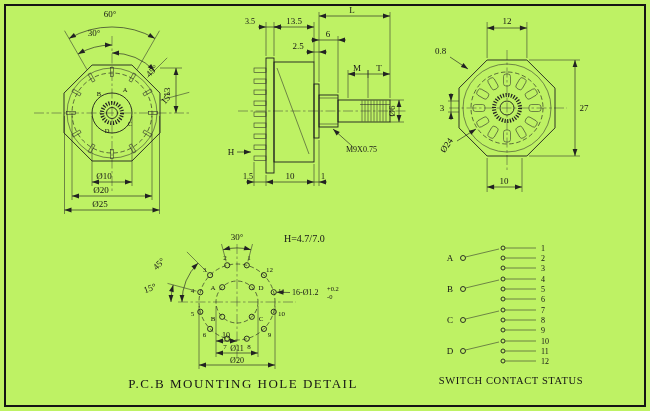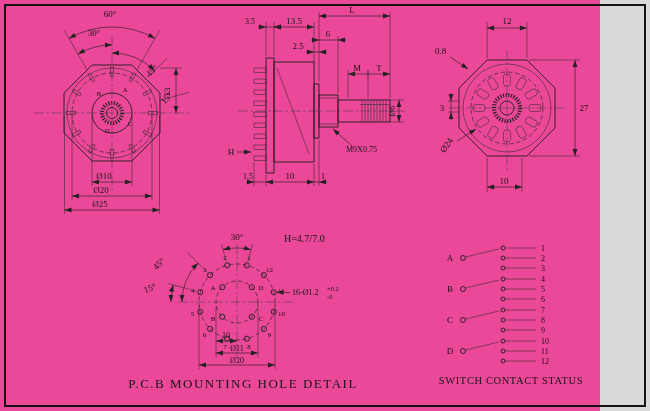--- a/index.html
+++ b/index.html
@@ -1,16 +1,16 @@
 <!DOCTYPE html>
 <html><head>
 <meta charset="utf-8">
 <style>
   html,body{margin:0;padding:0;background:#d9d9d9;}
-  #stage{width:600px;height:411px;background:#ec4899;position:relative;}
+  #stage{width:650px;height:411px;background:#bef264;position:relative;}
   svg{display:block;}
   svg text{font-family:"Liberation Serif", serif; fill:#161616;}
   .ln{stroke:#1d1d1d;stroke-width:.9;fill:none}
   .thin{stroke:#2b2b2b;stroke-width:.55;fill:none}
   .dash{stroke:#222;stroke-width:.65;fill:none;stroke-dasharray:4.5 2.6}
   .cl{stroke:#3a3a3a;stroke-width:.5;fill:none;stroke-dasharray:10 2.5 2.5 2.5}
   .dim{stroke:#222;stroke-width:.65;fill:none}
   .knurl{stroke:#222;stroke-width:4;fill:none;stroke-dasharray:1.2 1.5}
   .t10{font-size:10px}.t9{font-size:9px}.t8{font-size:8px}.t7{font-size:7px}.t6{font-size:6.5px}
   .mid{text-anchor:middle}

